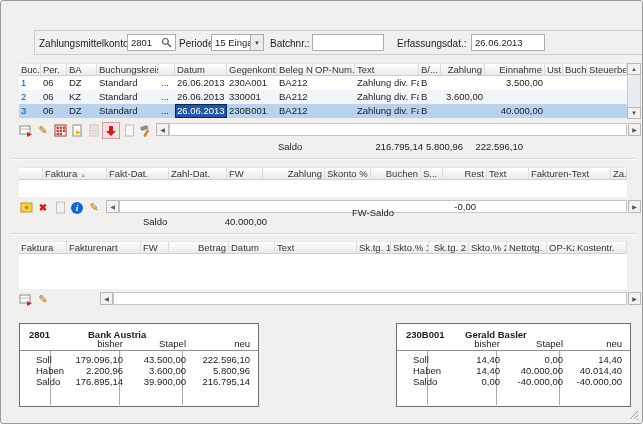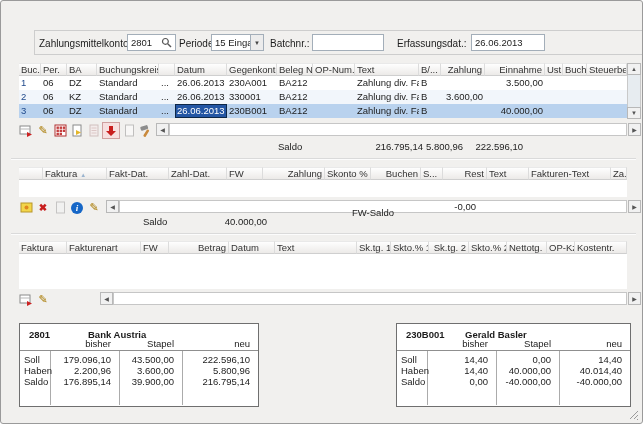--- a/index.html
+++ b/index.html
@@ -39,21 +39,21 @@
 .hbtn{position:absolute;width:13px;height:13px;font-size:6px}
 .htrack{position:absolute;height:13px;background:#fff;border:1px solid #c6c6c6}
 .tbtn{position:absolute;width:18px;height:17px;display:flex;align-items:center;justify-content:center}
 .pressed{background:#f7dfdf;border:1px solid #cf9f9f}
 .dis{opacity:.5}
 .saldotext{position:absolute;font-size:9.5px;color:#222;white-space:nowrap}
 .etch{position:absolute;left:10px;width:625px;height:2px;border-top:1px solid #dadada;border-bottom:1px solid #fcfcfc}
 .panel{position:absolute;top:322px;height:84px;background:#fff;border:1px solid #6f6f6f;font-size:9.5px}
 .pnum{position:absolute;left:9px;top:5px;font-weight:bold}
 .pname{position:absolute;left:68px;top:5px;font-weight:bold}
-.prow{position:absolute;left:0;right:0;display:grid;grid-template-columns:30px 69px 63px 1fr;line-height:11px}
+.prow{position:absolute;left:12px;right:0;display:grid;grid-template-columns:30px 69px 63px 1fr;line-height:11px}
 .pc{padding-left:4px}
 .pr{text-align:right;padding-right:8px}
 .phline{position:absolute;left:0;right:0;top:26px;height:1px;background:#8f8f8f}
 .pv{position:absolute;top:27px;bottom:1px;width:1px;background:#ababab}
 .grip{position:absolute;right:3px;bottom:3px}
 .penc{font-size:11px;color:#a87900}
 .delx{font-size:10px;font-weight:bold;color:#c81d1d}
 .infoi{width:12px;height:12px;border-radius:50%;background:#1667c7;color:#fff;font-size:9px;font-weight:bold;font-style:italic;display:flex;align-items:center;justify-content:center;font-family:"Liberation Serif",serif}
 </style>
 </head>

